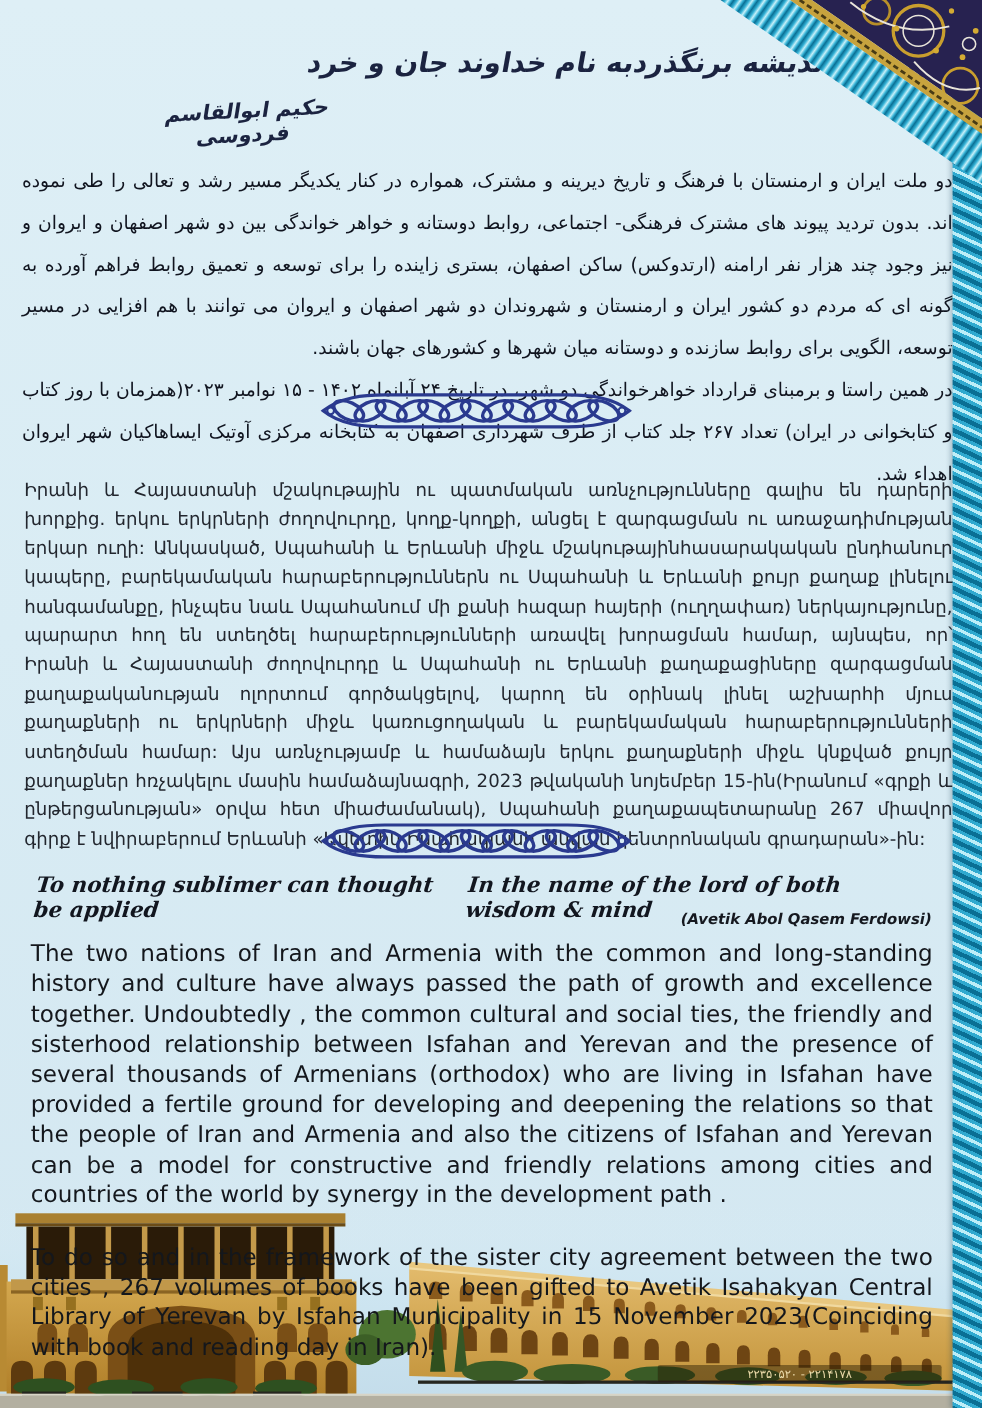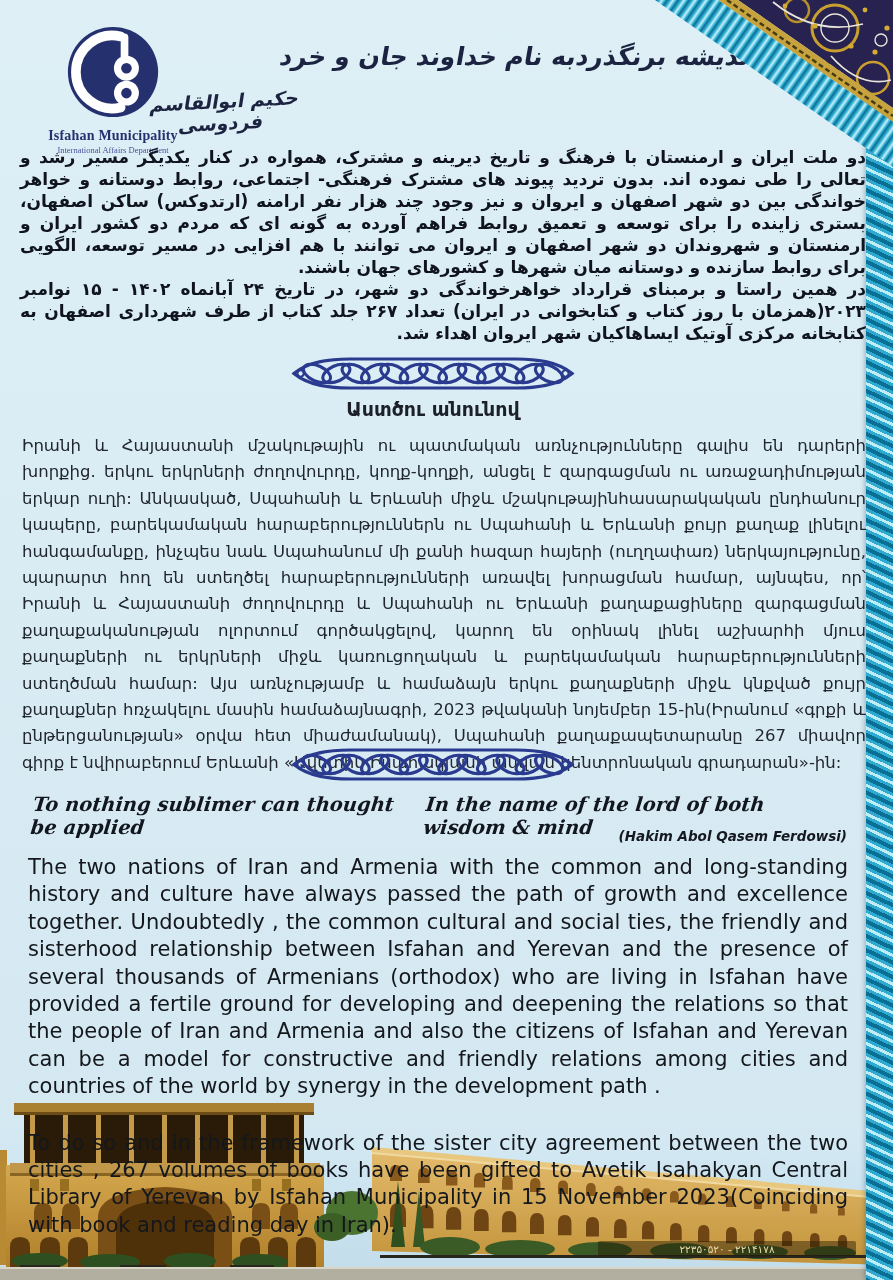--- a/index.html
+++ b/index.html
@@ -20,21 +20,21 @@
   
   .verse{position:absolute;left:280px;right:70px;top:42px;display:flex;
     justify-content:space-between;align-items:baseline;z-index:2;
     font-size:25px;font-weight:700;color:#1b2340;transform:skewX(-10deg);}
   .verse span{white-space:nowrap;direction:rtl;}
   .poet{position:absolute;left:128px;top:90px;width:190px;z-index:2;
     font-size:19px;font-weight:700;color:#1b2340;transform:skewX(-12deg) rotate(-3deg);
     direction:rtl;text-align:center;}
   
   .fa-block{position:absolute;left:20px;right:27px;top:146px;z-index:2;direction:rtl;
-    text-align:justify;font-weight:700;font-size:17px;line-height:22px;color:#10141f;}
+    text-align:justify;font-weight:400;font-size:17px;line-height:38px;color:#10141f;}
   .fa-block p{margin:0;}
   
   .divider{position:absolute;left:0;right:27px;display:flex;justify-content:center;z-index:2;}
   .d1{top:356px;}.d2{top:747px;}
   
   .hy-head{position:absolute;left:0;right:27px;top:398px;margin:0;text-align:center;z-index:2;
     font-size:19px;font-weight:700;color:#1c2029;}
   .hy-block{position:absolute;left:22px;right:27px;top:433px;z-index:2;
     font-size:16.5px;line-height:26.4px;color:#22262e;text-align:justify;}
   .hy-block p{margin:0;}
@@ -79,33 +79,20 @@
     <circle cx="252" cy="52" r="2.6" fill="#d4ab33"></circle>
       <circle cx="264" cy="28" r="2.6" fill="#d4ab33"></circle>
     <circle cx="162" cy="6" r="2.4" fill="#d4ab33"></circle>
       <circle cx="242" cy="10" r="2.4" fill="#d4ab33"></circle>
     <circle cx="258" cy="40" r="6" fill="none" stroke="#e9e5da" stroke-width="1.4"></circle>
     <polygon points="95,0 115,0 270,108 270,122" fill="#c7a33e"></polygon>
     <line x1="104" y1="0" x2="270" y2="116" stroke="#473a14" stroke-width="2.5" stroke-dasharray="5 3"></line>
     <polygon points="32,0 95,0 270,122 270,167" fill="url(#ropeg)"></polygon>
   </svg>
 
-  <div class="logo-wrap">
-    <svg width="96" height="96" viewBox="0 0 100 100">
-      <circle cx="50" cy="50" r="47" fill="#25316f"></circle>
-      <path d="M58,13 A38 38 0 1 0 58,87" fill="none" stroke="#ffffff" stroke-width="10" stroke-linecap="round"></path>
-      <path d="M62,14 V50" stroke="#ffffff" stroke-width="8" stroke-linecap="round"></path>
-      <circle cx="64" cy="46" r="13" fill="#ffffff"></circle>
-        <circle cx="64" cy="46" r="5.5" fill="#25316f"></circle>
-      <circle cx="64" cy="72" r="13" fill="#ffffff"></circle>
-        <circle cx="64" cy="72" r="5.5" fill="#25316f"></circle>
-    </svg>
-    <div class="logo-title">Isfahan Municipality</div>
-    <div class="logo-sub">International Affairs Department</div>
-  </div>
 
   <div class="verse">
     <span>به نام خداوند جان و خرد</span>
     <span>کزین برتر اندیشه برنگذرد</span>
   </div>
   <div class="poet">حکیم ابوالقاسم فردوسی</div>
 
   <div class="fa-block">
     <p>دو ملت ایران و ارمنستان با فرهنگ و تاریخ دیرینه و مشترک، همواره در کنار یکدیگر مسیر رشد و تعالی را طی نموده اند. بدون تردید پیوند های مشترک فرهنگی- اجتماعی، روابط دوستانه و خواهر خواندگی بین دو شهر اصفهان و ایروان و نیز وجود چند هزار نفر ارامنه (ارتدوکس) ساکن اصفهان، بستری زاینده را برای توسعه و تعمیق روابط فراهم آورده به گونه ای که مردم دو کشور ایران و ارمنستان و شهروندان دو شهر اصفهان و ایروان می توانند با هم افزایی در مسیر توسعه، الگویی برای روابط سازنده و دوستانه میان شهرها و کشورهای جهان باشند.</p>
     <p>در همین راستا و برمبنای قرارداد خواهرخواندگی دو شهر، در تاریخ ۲۴ آبانماه ۱۴۰۲ - ۱۵ نوامبر ۲۰۲۳(همزمان با روز کتاب و کتابخوانی در ایران) تعداد ۲۶۷ جلد کتاب از طرف شهرداری اصفهان به کتابخانه مرکزی آوتیک ایساهاکیان شهر ایروان اهداء شد.</p>
@@ -127,36 +114,35 @@
         <ellipse cx="170" cy="18" rx="15" ry="8" stroke-width="3.2" transform="rotate(-25 170 18)"></ellipse>
         <ellipse cx="190" cy="18" rx="15" ry="8" stroke-width="3.2" transform="rotate(25 190 18)"></ellipse>
         <ellipse cx="210" cy="18" rx="15" ry="8" stroke-width="3.2" transform="rotate(-25 210 18)"></ellipse>
         <ellipse cx="230" cy="18" rx="15" ry="8" stroke-width="3.2" transform="rotate(25 230 18)"></ellipse>
         <ellipse cx="250" cy="18" rx="15" ry="8" stroke-width="3.2" transform="rotate(-25 250 18)"></ellipse>
         <ellipse cx="270" cy="18" rx="15" ry="8" stroke-width="3.2" transform="rotate(25 270 18)"></ellipse>
       </g>
     </svg>
   </div>
 
-  <h2 class="hy-head">Աստծու անունով</h2>
   <div class="hy-block">
     <p>Իրանի և Հայաստանի մշակութային ու պատմական առնչությունները գալիս են դարերի խորքից. երկու երկրների ժողովուրդը, կողք-կողքի, անցել է զարգացման ու առաջադիմության երկար ուղի: Անկասկած, Սպահանի և Երևանի միջև մշակութայինհասարակական ընդհանուր կապերը, բարեկամական հարաբերություններն ու Սպահանի և Երևանի քույր քաղաք լինելու հանգամանքը, ինչպես նաև Սպահանում մի քանի հազար հայերի (ուղղափառ) ներկայությունը, պարարտ հող են ստեղծել հարաբերությունների առավել խորացման համար, այնպես, որ՝ Իրանի և Հայաստանի ժողովուրդը և Սպահանի ու Երևանի քաղաքացիները զարգացման քաղաքականության ոլորտում գործակցելով, կարող են օրինակ լինել աշխարհի մյուս քաղաքների ու երկրների միջև կառուցողական և բարեկամական հարաբերությունների ստեղծման համար: Այս առնչությամբ և համաձայն երկու քաղաքների միջև կնքված քույր քաղաքներ հռչակելու մասին համաձայնագրի, 2023 թվականի նոյեմբեր 15-ին(Իրանում «գրքի և ընթերցանության» օրվա հետ միաժամանակ), Սպահանի քաղաքապետարանը 267 միավոր գիրք է նվիրաբերում Երևանի «Ավետիկ Իսահակյանի անվան կենտրոնական գրադարան»-ին:</p>
   </div>
 
   <div class="divider d2">
     <svg width="290" height="35" viewBox="0 0 300 36">
         <use href="#knotA"></use>
       </svg>
   </div>
 
   <div class="mottos">
     <span class="motto">To nothing sublimer can thought be applied</span>
     <span class="motto">In the name of the lord of both wisdom &amp; mind</span>
   </div>
-  <div class="attrib">(Hakim Abol Qasem Ferdowsi)</div>
+  <div class="attrib">(Avetik Abol Qasem Ferdowsi)</div>
   <div class="en-block">
     <p>The two nations of Iran and Armenia with the common and long-standing history and culture have always passed the path of growth and excellence  together. Undoubtedly , the  common cultural and social ties, the friendly and sisterhood relationship between Isfahan and Yerevan and the presence of several thousands of Armenians (orthodox) who are living in Isfahan have provided a fertile ground for developing and deepening the relations so that the people of Iran and Armenia and also the citizens of Isfahan and Yerevan can be a model for constructive and friendly relations among cities and countries of  the world by synergy in the development path .</p>
     <p class="p2">To do so and in the framework of the sister city agreement between the two  cities , 267 volumes of books have been  gifted to Avetik Isahakyan Central Library of  Yerevan by Isfahan Municipality in 15 November 2023(Coinciding with book and reading day in Iran).</p>
   </div>
 
   <svg class="photo" width="893" height="185" viewBox="0 0 893 185">
     <defs>
       <linearGradient id="sky" x1="0" y1="0" x2="0" y2="1">
         <stop offset="0" stop-color="#d7ebf4" stop-opacity="0"></stop>
         <stop offset="0.45" stop-color="#cde5f1"></stop>

